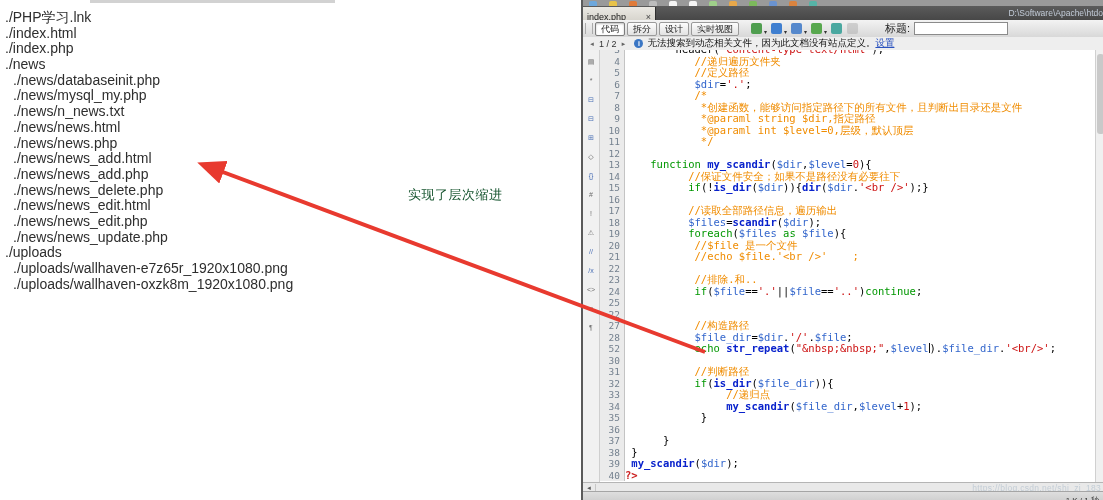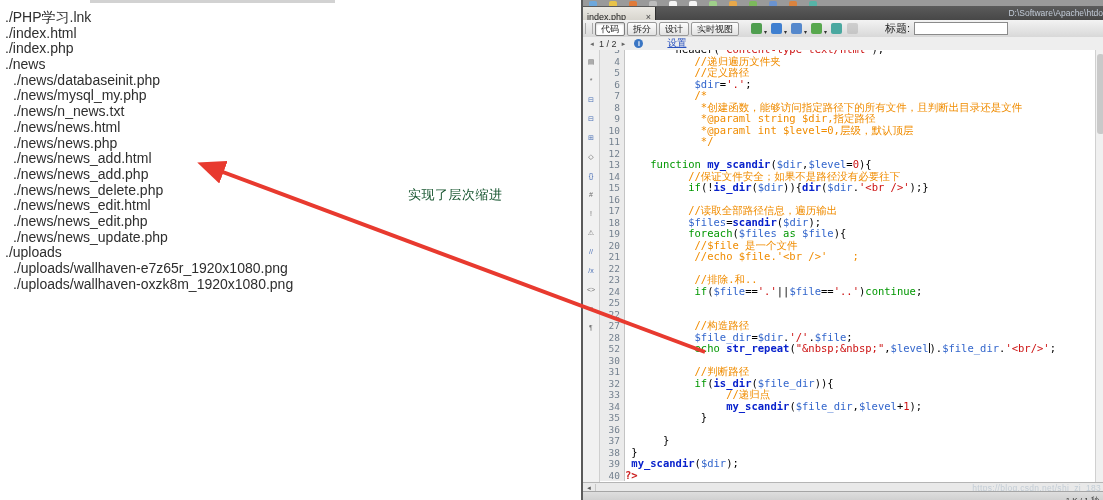--- a/index.html
+++ b/index.html
@@ -43,21 +43,21 @@
   .tb-icon.disabled{opacity:.45;}
   .title-label{font-size:11px;color:#222;margin-left:22px;text-align:right;}
   .title-input{width:88px;height:11px;margin-left:4px;border:1px solid #8b8b8b;font-size:9px;padding:0 2px;background:#fff;}
 
   .info-bar{position:absolute;left:0;top:37px;width:522px;height:13px;background:#eeeeee;border-bottom:1px solid #bdbdbd;
             display:flex;align-items:center;font-size:9.5px;color:#111;}
   .pager-arrow{font-size:6px;color:#666;padding:0 2px;cursor:pointer;}
   .pager-count{font-size:9px;color:#333;margin:0 2px;}
   .info-icon{width:9px;height:9px;border-radius:50%;background:#3a76c4;color:#fff;font-size:7px;line-height:9px;
              text-align:center;font-weight:bold;margin:0 4px 0 6px;}
-  .info-link{color:#2a52be;text-decoration:underline;margin-left:20px;cursor:pointer;}
+  .info-link{color:#2a52be;text-decoration:underline;margin-left:0;cursor:pointer;}
 
   .code-region{position:absolute;left:0;top:50px;width:522px;height:432px;background:#fff;overflow:hidden;}
   .code-toolbar{position:absolute;left:0;top:0;width:16px;height:432px;background:#f1f1f1;border-right:1px solid #cfcfcf;}
   .ct-icon{width:12px;height:12px;margin:5px auto 0;color:#6e6e6e;font-size:7px;line-height:12px;text-align:center;
            border:1px solid transparent;cursor:pointer;}
   .ct-icon.accent{color:#4a6fb5;}
   .gutter{position:absolute;left:17px;top:-6px;width:24px;background:#ebebeb;border-right:1px solid #c4c4c4;
           font-family:"DejaVu Sans Mono",monospace;font-size:9.5px;color:#74818f;text-align:right;}
   .gutter div{height:11.5px;line-height:11.5px;padding-right:4px;}
   .code-pre{position:absolute;left:42px;top:-6px;right:10px;font-family:"DejaVu Sans Mono",monospace;
@@ -146,20 +146,21 @@
       </span>
     <span class="title-label">标题:</span>
     <input class="title-input" value="" style="">
   </div>
 
   <div class="info-bar">
     <span class="pager-arrow" style="margin-left:4px;">◄</span>
     <span class="pager-count">1 / 2</span>
     <span class="pager-arrow">►</span>
     <span class="info-icon">i</span>
+    <span>无法搜索到动态相关文件，因为此文档没有站点定义。</span>
     <span class="info-link">设置</span>
   </div>
 
   <div class="code-region">
     <div class="code-toolbar" id="code-toolbar">
         <div class="ct-icon">▤</div>
         <div class="ct-icon">*</div>
         <div class="ct-icon accent">⊟</div>
         <div class="ct-icon accent">⊟</div>
         <div class="ct-icon accent">⊞</div>

